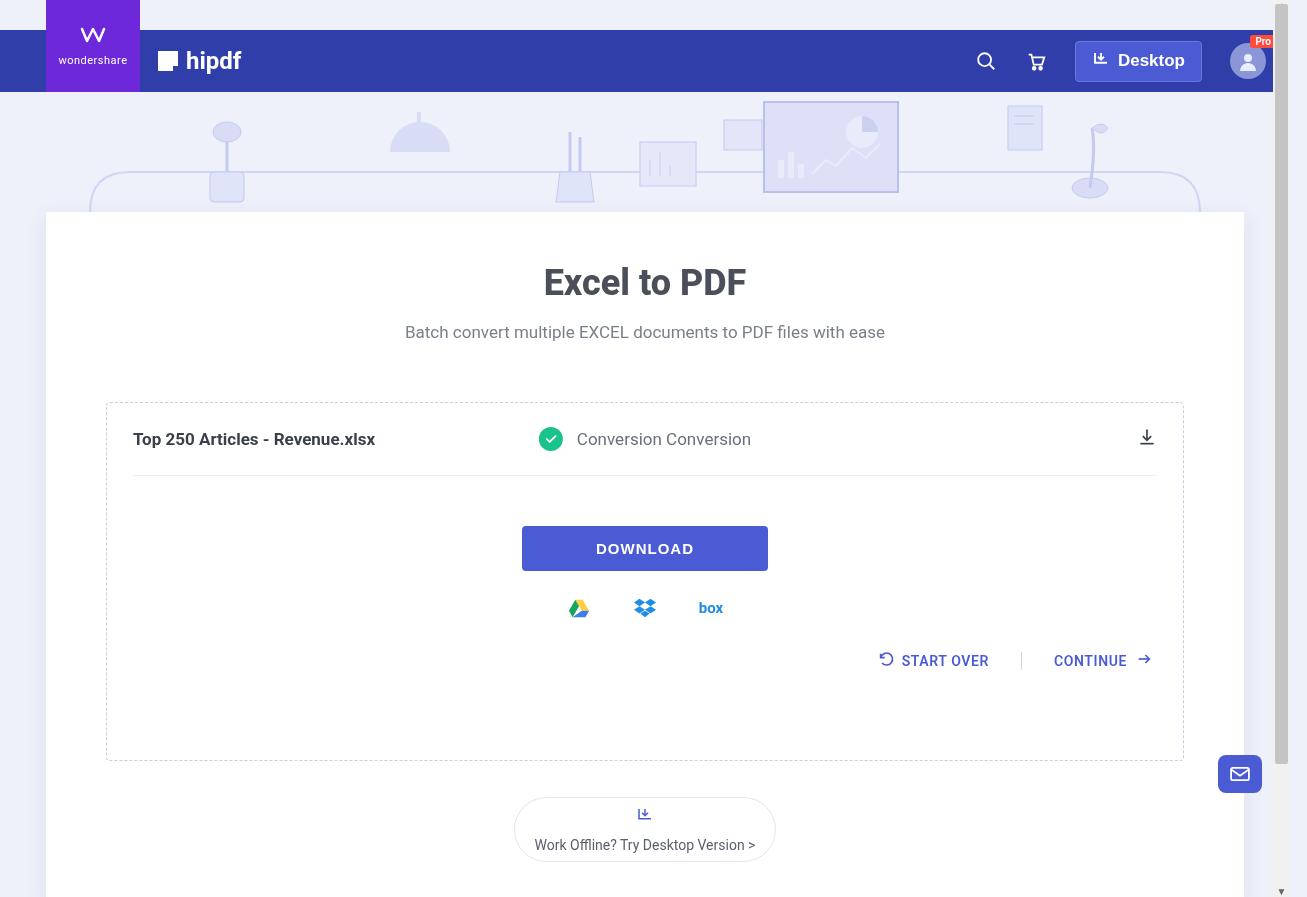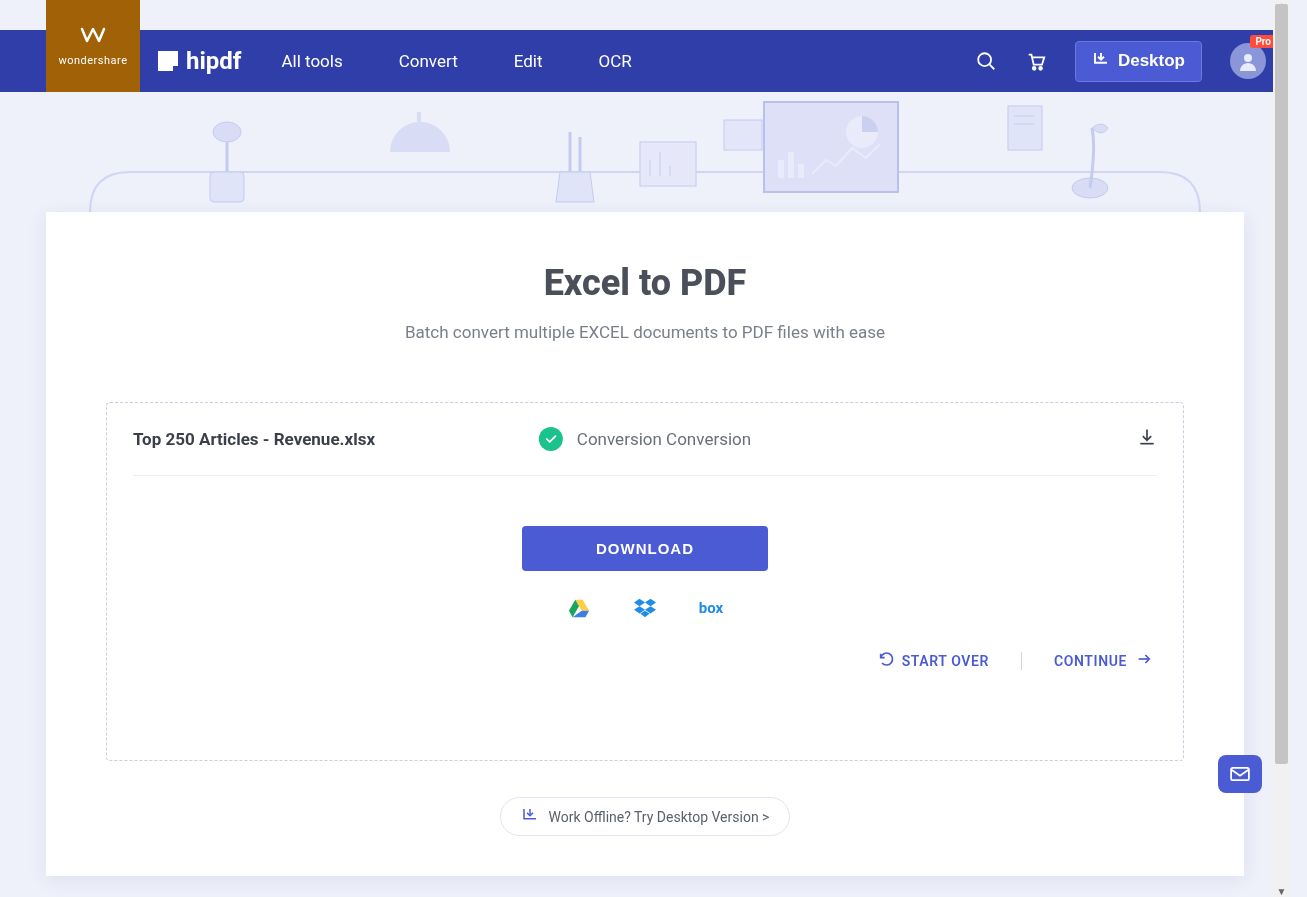--- a/index.html
+++ b/index.html
@@ -21,21 +21,21 @@
 .top-blue-strip {
   height: 30px;
   background: #eef0fa;
 }
 .wondershare-block {
   position: absolute;
   top: 0;
   left: 46px;
   width: 94px;
   height: 92px;
-  background: #a16207;
+  background: #6d28d9;
   display: flex;
   flex-direction: column;
   align-items: center;
   justify-content: center;
   z-index: 20;
 }
 .wondershare-icon {
   color: #fff;
   font-size: 20px;
   margin-bottom: 4px;
@@ -247,20 +247,21 @@
   align-items: center;
   gap: 10px;
   margin: 36px auto 0 auto;
   width: fit-content;
   padding: 8px 20px;
   border: 1px solid #e2e5f0;
   border-radius: 999px;
   color: #5a5f6c;
   font-size: 14px;
   cursor: pointer;
+  flex-direction: column;
 }
 .chat-bubble {
   position: absolute;
   right: 28px;
   bottom: 104px;
   width: 44px;
   height: 38px;
   background: #4a5bd4;
   border-radius: 8px;
   display:flex;align-items:center;justify-content:center;
@@ -301,26 +302,20 @@
           <path d="M2 2 L7 14 L13 2 L19 14 L24 2" stroke="#fff" stroke-width="2.5" fill="none" stroke-linecap="round" stroke-linejoin="round"></path>
         </svg>
     </span>
     <span class="wondershare-text">wondershare</span>
   </div>
 
   <div class="navbar">
     <div class="logo">
       <span class="logo-icon-box"></span>
       <span>hipdf</span>
-    </div>
-    <div class="nav-items">
-      <span class="nav-item">All tools</span>
-      <span class="nav-item">Convert</span>
-      <span class="nav-item">Edit</span>
-      <span class="nav-item">OCR</span>
     </div>
     <div class="nav-right">
       <span class="icon-btn">
         <svg width="22" height="22" viewBox="0 0 24 24" fill="none" stroke="#fff" stroke-width="2">
             <circle cx="10.5" cy="10.5" r="7"></circle>
             <line x1="21" y1="21" x2="16" y2="16"></line>
           </svg>
       </span>
       <span class="icon-btn">
         <svg width="22" height="22" viewBox="0 0 24 24" fill="none" stroke="#fff" stroke-width="2">

